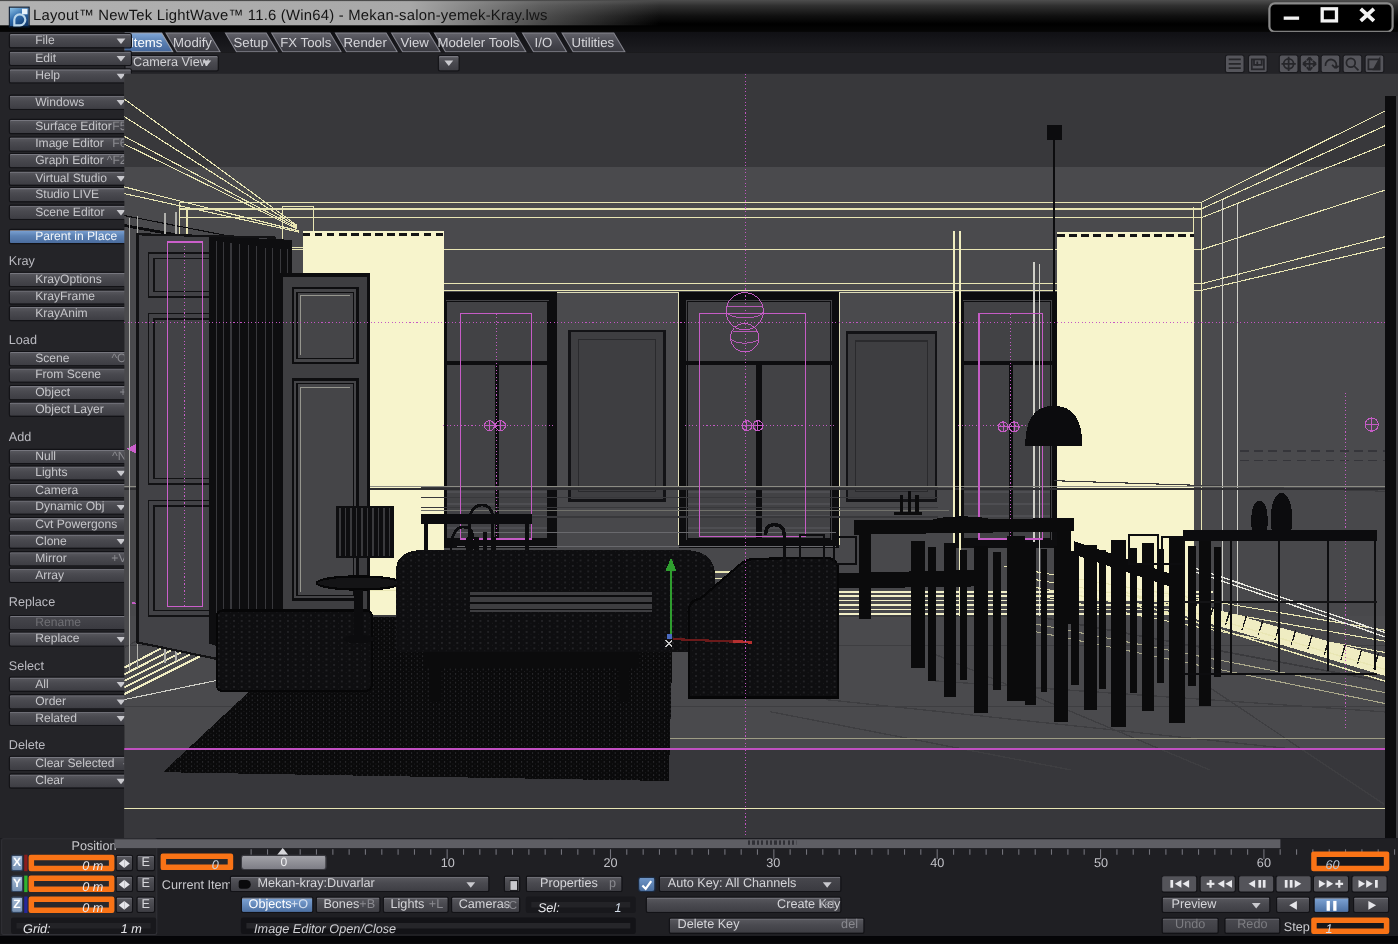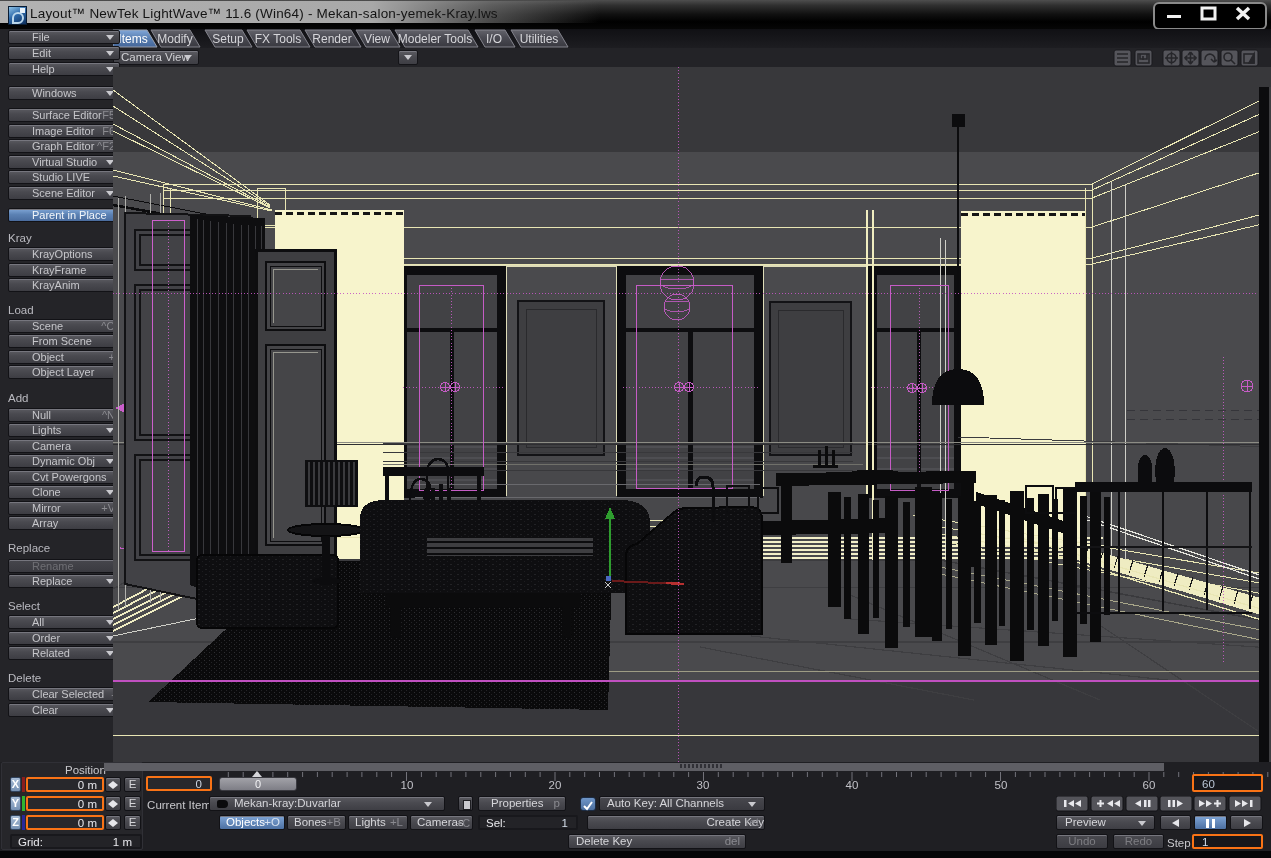--- a/index.html
+++ b/index.html
@@ -30,22 +30,22 @@
 .sb.dim{color:#6f6f74;background:linear-gradient(180deg,#46464c,#3a3a40);}
 .sb .hk{position:absolute;right:4px;top:0;color:#8b8b90;font-size:11px;}
 .dd{position:absolute;right:5px;top:4px;width:0;height:0;border-left:4.5px solid transparent;border-right:4.5px solid transparent;border-top:5px solid #c9c9ce;}
 .lbl{position:absolute;left:8px;width:97px;height:11px;text-align:left;color:#babac0;font-size:11.5px;line-height:11px;}
 
 #bottom{position:absolute;left:0;top:762px;width:1271px;height:89px;background:#1f1f23;}
 #bstrip{position:absolute;left:0;top:851px;width:1271px;height:7px;background:#050507;}
 .bbtn{position:absolute;height:15px;background:linear-gradient(180deg,#5a5a60 0%,#4a4a50 45%,#3e3e44 100%);
  border:1px solid #121216;border-radius:2px;box-sizing:border-box;box-shadow:inset 0 1px 0 #76767e;
  color:#d6d6da;font-size:11.5px;line-height:13px;}
-.bfield{position:absolute;height:15px;background:#28282c;border:2px solid #f97316;border-radius:2px;
- box-sizing:border-box;color:#e8e8ec;font-size:11.5px;line-height:13px;}
+.bfield{position:absolute;height:15px;background:#28282c;border:5px solid #f97316;border-radius:2px;
+ box-sizing:border-box;color:#e8e8ec;font-size:11.5px;line-height:13px;font-style:italic;}
 .axbox{position:absolute;left:10px;width:11px;height:15px;background:linear-gradient(180deg,#a7bcd6,#7792b4);
  border:1px solid #30435e;border-radius:2px;box-sizing:border-box;color:#0e2038;font-size:11px;line-height:13px;text-align:center;font-weight:bold;color:#fff;}
 .btxt{position:absolute;color:#c8c8cc;font-size:11.5px;}
 </style></head>
 <body>
 
 <div id="titlebar">
   <div id="lightpanel"></div>
   <div id="appicon"></div>
   <div class="txt">Layout™ NewTek LightWave™ 11.6 (Win64) - Mekan-salon-yemek-Kray.lws</div>
@@ -516,21 +516,22 @@
       </svg></div>
  <div class="bbtn" style="left:599px;top:34px;width:166px;padding-left:7px;background:linear-gradient(180deg,#48484e,#3a3a40);">Auto Key: All Channels<span class="dd" style="right:8px;top:5px;"></span></div>
 
  <div class="bbtn" style="left:219px;top:53px;width:66px;padding-left:6px;background:linear-gradient(180deg,#7fa5d6,#4c70a2);color:#fff;">Objects<span style="position:absolute;right:4px;color:#d7e2f0;">+O</span></div>
  <div class="bbtn" style="left:287px;top:53px;width:59px;padding-left:6px;">Bones<span style="position:absolute;right:4px;color:#8a8a90;">+B</span></div>
  <div class="bbtn" style="left:348px;top:53px;width:60px;padding-left:6px;">Lights<span style="position:absolute;right:4px;color:#8a8a90;">+L</span></div>
  <div class="bbtn" style="left:410px;top:53px;width:63px;padding-left:6px;">Cameras<span style="position:absolute;right:2px;color:#8a8a90;font-size:10.5px;top:1px;">+C</span></div>
  <div class="bfield" style="left:478px;top:53px;width:100px;background:#232327;border-color:#18181c;padding-left:6px;">Sel:<span style="position:absolute;right:8px;color:#d4deea;">1</span></div>
  <div class="bbtn" style="left:587px;top:53px;width:178px;padding-left:7px;text-align:right;">Create Key<span style="position:absolute;right:5px;color:#8a8a90;">ret</span></div>
 
- <div class="bbtn" style="left:568px;top:72px;width:178px;padding-left:7px;">Delete Key<span style="position:absolute;right:5px;color:#8a8a90;">del</span></div>
+ <div class="bfield" style="left:219px;top:72px;width:359px;background:#26262a;border-color:#131317;padding-left:7px;color:#cfcfd3;">Image Editor Open/Close</div>
+ <div class="bbtn" style="left:608px;top:72px;width:178px;padding-left:7px;">Delete Key<span style="position:absolute;right:5px;color:#8a8a90;">del</span></div>
 
  <svg width="212" height="16" style="position:absolute;left:1056px;top:34px;">
   <g fill="#54545a" stroke="#121216">
         <rect x="0" y="0" width="32" height="15" rx="2"></rect>
         <rect x="35" y="0" width="32" height="15" rx="2"></rect>
         <rect x="70" y="0" width="32" height="15" rx="2"></rect>
         <rect x="104" y="0" width="32" height="15" rx="2"></rect>
         <rect x="138" y="0" width="32" height="15" rx="2"></rect>
         <rect x="173" y="0" width="32" height="15" rx="2"></rect>
       </g>

